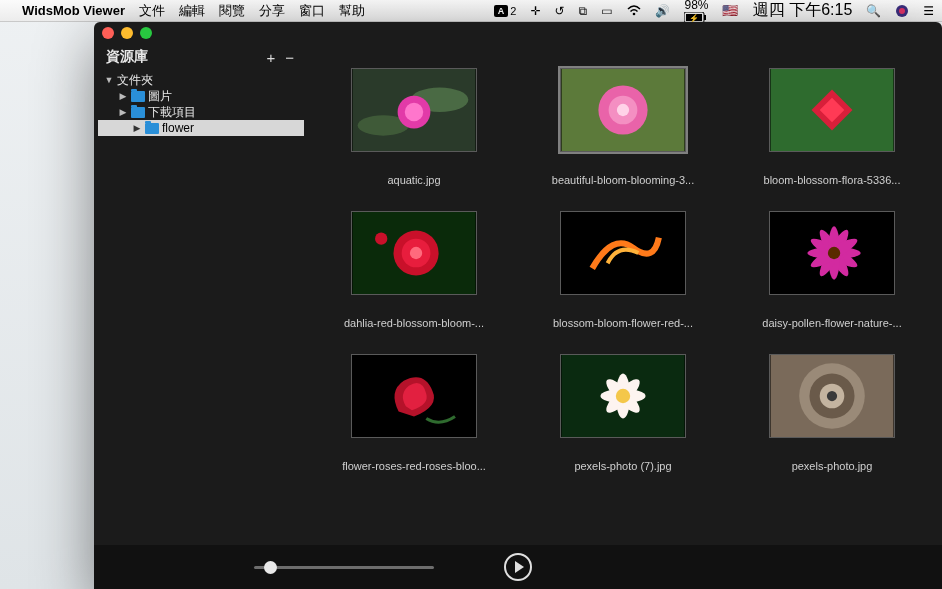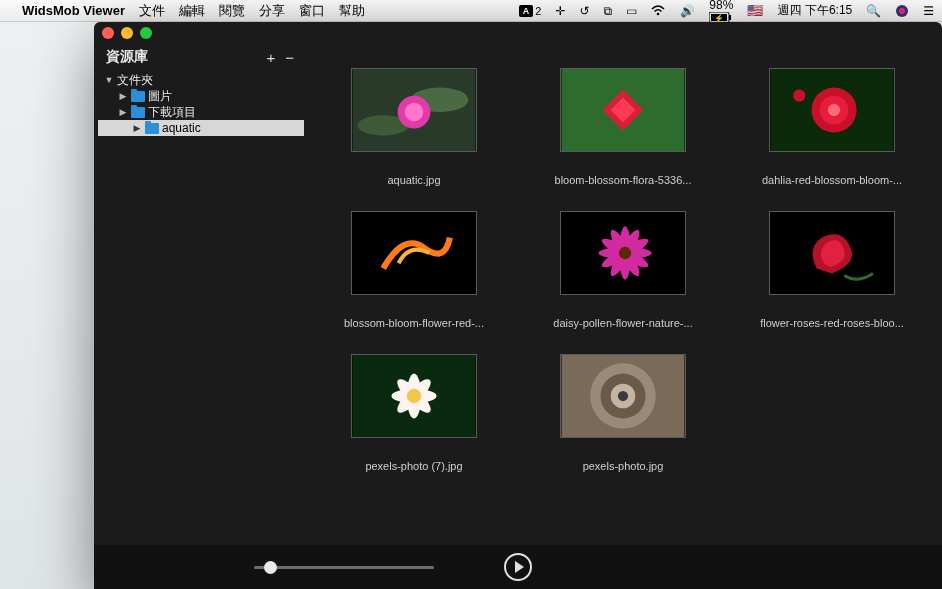--- a/index.html
+++ b/index.html
@@ -90,21 +90,21 @@
     <span style="font-size:12px;flex-direction:column;">
         <span>98%</span> 
         <svg width="24" height="11" style="vertical-align:-1px">
           <rect x="0" y="0" width="20" height="11" rx="2" fill="none" stroke="#000"></rect>
           <rect x="20" y="3" width="2" height="5" fill="#000"></rect>
           <rect x="2" y="2" width="16" height="7" fill="#000"></rect>
           <text x="10" y="9" text-anchor="middle" font-size="8" fill="#fff">⚡</text>
         </svg>
       </span>
     <span>🇺🇸</span>
-    <span style="font-size:12px;">週四 下午6:15</span>
+    <span style="font-size:16px;">週四 下午6:15</span>
     <span class="ico">🔍</span>
     <span class="ico">
         <svg width="14" height="14">
           <circle cx="7" cy="7" r="6" fill="#3b2e7e"></circle>
           <circle cx="7" cy="7" r="3" fill="#d36"></circle>
         </svg>
       </span>
     <span class="ico">☰</span>
   </div>
 </div>
@@ -137,41 +137,52 @@
           <span>圖片</span>
         </div>
         <div class="tree-row lvl2">
           <span class="disclosure">▶</span>
           <span class="folder-ico"></span>
           <span>下載項目</span>
         </div>
         <div class="tree-row lvl3 selected">
           <span class="disclosure">▶</span>
           <span class="folder-ico"></span>
-          <span>aquatic</span>
+          <span>flower</span>
         </div>
       </div>
     </div>
 
     <div class="content">
       <div class="grid">
 
         <div class="thumb-wrap">
           <div class="thumb">
               <svg class="art" viewBox="0 0 120 80">
                 <rect width="120" height="80" fill="#2a3a2a"></rect>
                 <ellipse cx="30" cy="55" rx="25" ry="10" fill="#3f5a38"></ellipse>
                 <ellipse cx="85" cy="30" rx="28" ry="12" fill="#4a6a44"></ellipse>
                 <circle cx="60" cy="42" r="16" fill="#e23aa8"></circle>
                 <circle cx="60" cy="42" r="9" fill="#ff76cc"></circle>
               </svg>
             </div>
           <div class="caption">aquatic.jpg</div>
         </div>
 
+        <div class="thumb-wrap">
+          <div class="thumb sel">
+              <svg class="art" viewBox="0 0 120 80">
+                <rect width="120" height="80" fill="#5c7a3a"></rect>
+                <circle cx="60" cy="40" r="24" fill="#e963a9"></circle>
+                <circle cx="60" cy="40" r="14" fill="#f48fc2"></circle>
+                <circle cx="60" cy="40" r="6" fill="#ffd3e8"></circle>
+              </svg>
+            </div>
+          <div class="caption">beautiful-bloom-blooming-3...</div>
+        </div>
 
         <div class="thumb-wrap">
           <div class="thumb">
               <svg class="art" viewBox="0 0 120 80">
                 <rect width="120" height="80" fill="#2e6b2e"></rect>
                 <path d="M60 20 L80 40 L60 60 L40 40 Z" fill="#d81f3a"></path>
                 <path d="M60 28 L72 40 L60 52 L48 40 Z" fill="#ff3a55"></path>
               </svg>
             </div>
           <div class="caption">bloom-blossom-flora-5336...</div>

